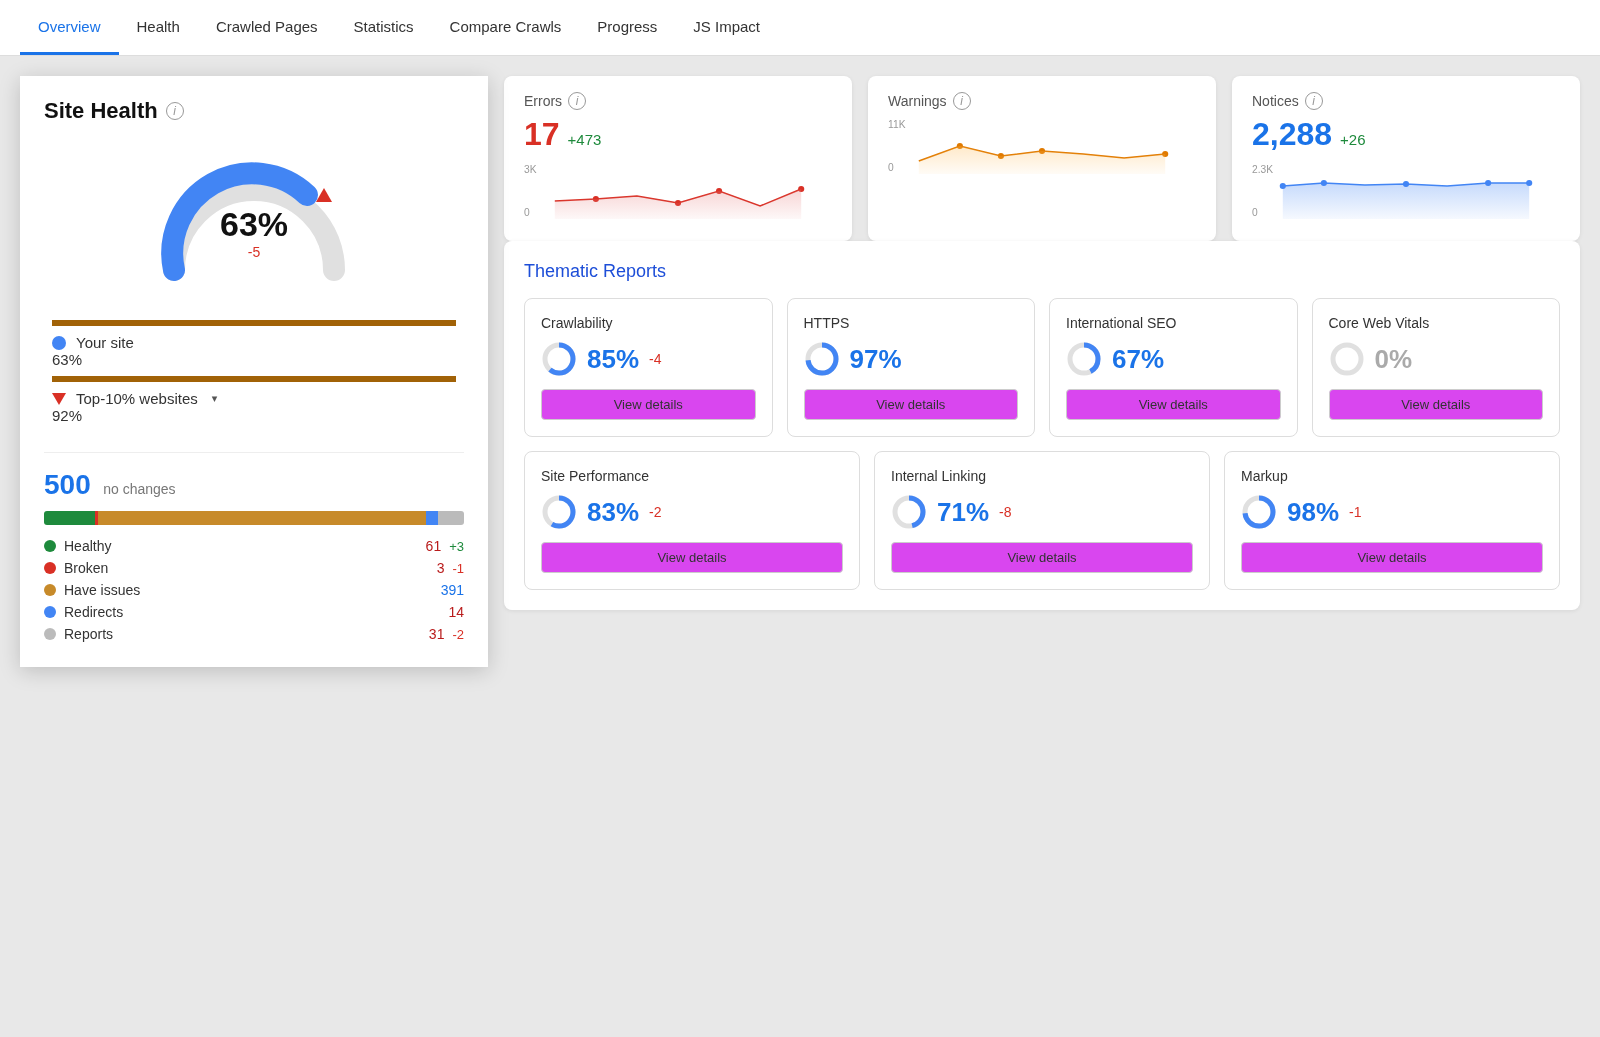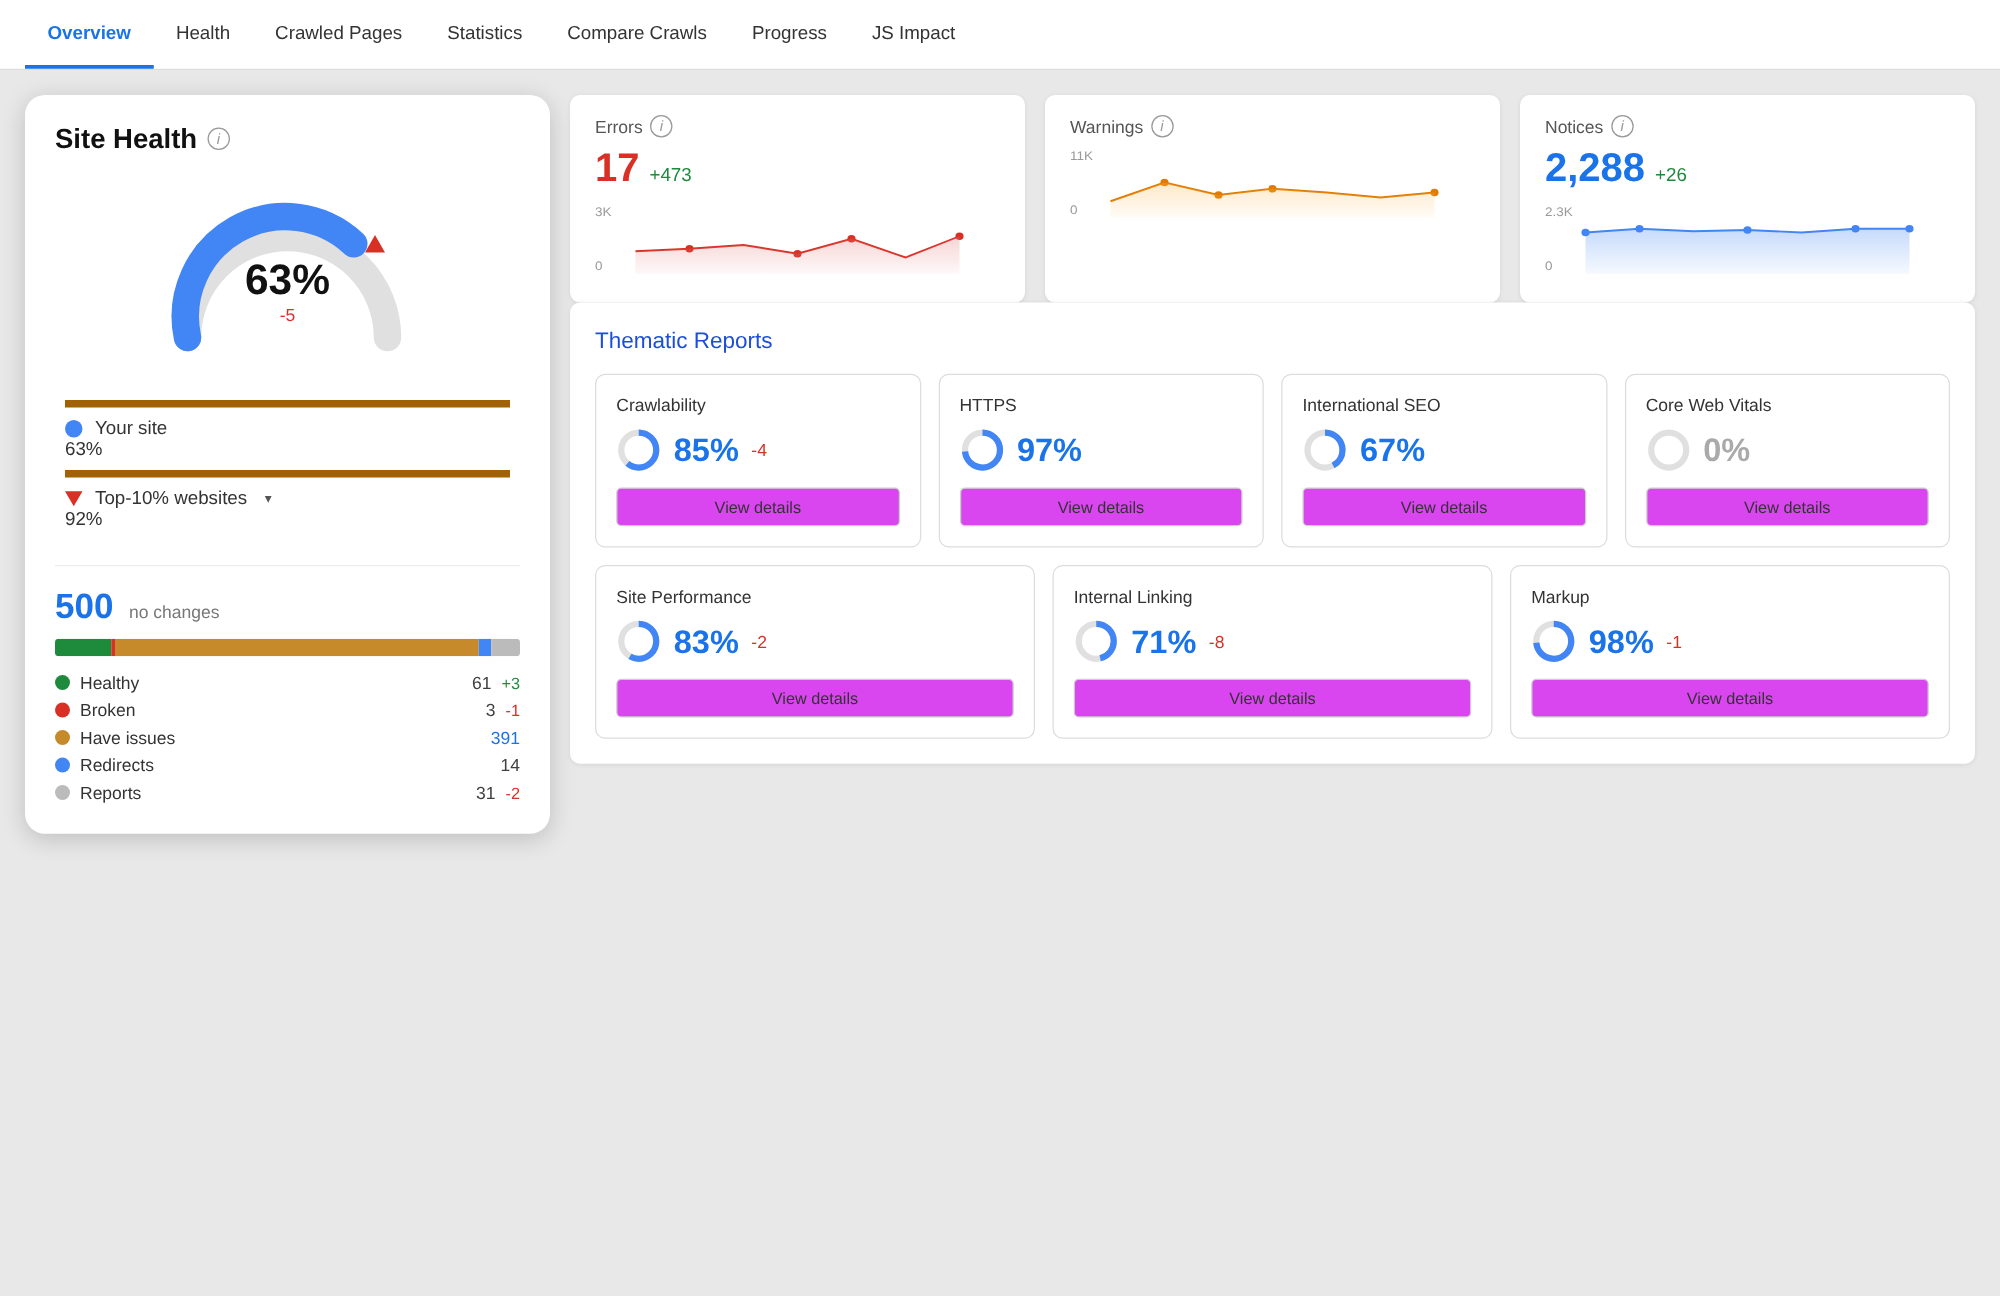--- a/index.html
+++ b/index.html
@@ -27,42 +27,42 @@
       font-size: 15px;
       color: #333;
       cursor: pointer;
       border-bottom: 3px solid transparent;
       text-decoration: none;
       white-space: nowrap;
     }
     .nav-item.active {
       color: #1a73e8;
       border-bottom: 3px solid #1a73e8;
-      font-weight: 700;
+      font-weight: 400;
     }
 
     
     .content {
       padding: 20px;
       position: relative;
     }
 
     
     .top-row {
       display: flex;
       gap: 16px;
       margin-bottom: 20px;
     }
 
     
     .site-health-card {
       background: #fff;
-      border-radius: 16px;
+      border-radius: 0;
       padding: 22px 24px;
-      width: 420px;
+      width: 468px;
       min-height: 480px;
       box-shadow: 0 4px 20px rgba(0,0,0,0.18);
       position: relative;
       z-index: 10;
       flex-shrink: 0;
     }
     .site-health-title {
       font-size: 22px;
       font-weight: 700;
       color: #111;
@@ -197,21 +197,21 @@
     }
     .stat-row {
       display: flex;
       align-items: center;
       gap: 8px;
       padding: 3px 0;
       font-size: 14px;
       color: #333;
     }
     .stat-label { flex: 1; }
-    .stat-value { font-weight: 500; color: #404040; }
+    .stat-value { font-weight: 500; color: #b91c1c; }
     .stat-change-pos { color: #1e8a3c; font-size: 13px; }
     .stat-change-neg { color: #d93025; font-size: 13px; }
     .dot-green { background: #1e8a3c; }
     .dot-red { background: #d93025; }
     .dot-orange { background: #c78a2a; }
     .dot-blue2 { background: #4285f4; }
     .dot-gray { background: #bbb; }
 
     
     .right-side {

